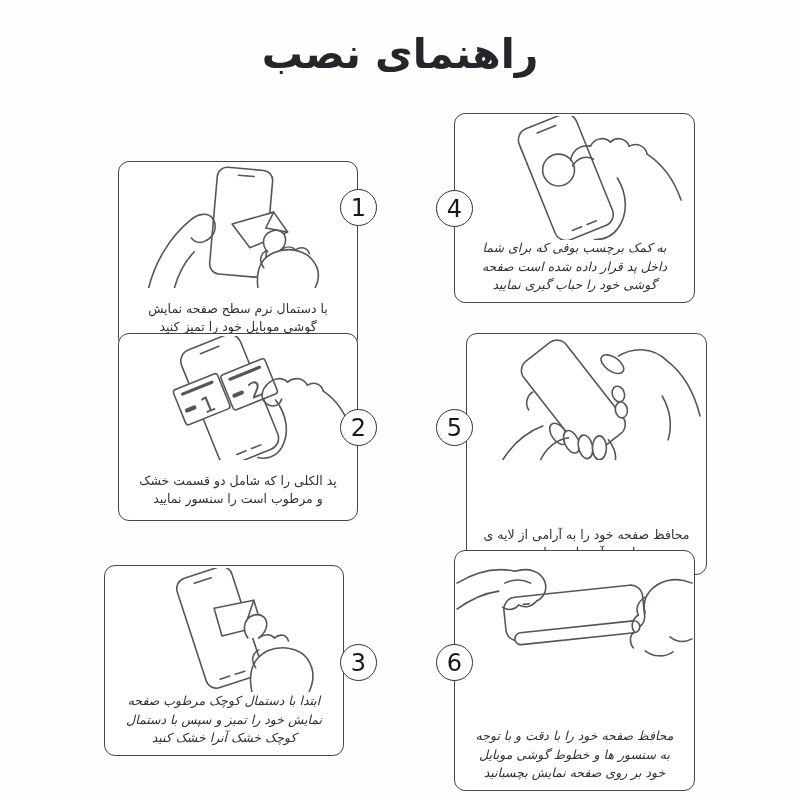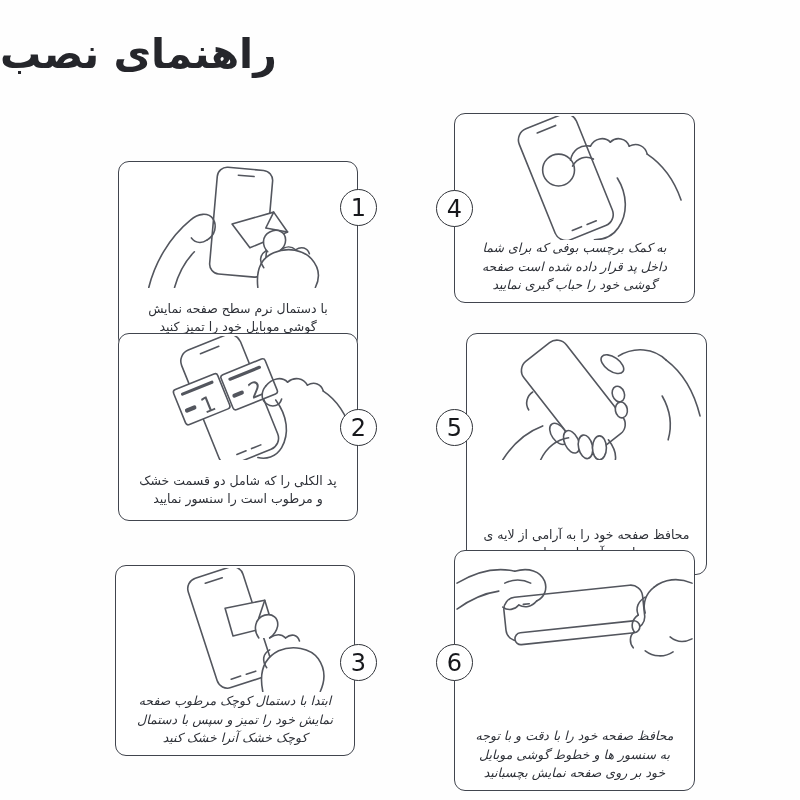--- a/index.html
+++ b/index.html
@@ -2,31 +2,31 @@
 <html lang="fa"><head>
 <meta charset="utf-8">
 <style>
   * { margin:0; padding:0; box-sizing:border-box; }
   body { background:#ffffff; font-family:"DejaVu Sans", sans-serif; }
   #canvas {
     position:relative; width:800px; height:800px; background:#fefefe; overflow:hidden;
   }
   .title {
     position:absolute; top:30px; left:0; right:0;
-    text-align:left; direction:rtl;
+    text-align:center; direction:rtl;
     font-size:41px; font-weight:600; color:#25262b;
     letter-spacing:0;
   }
   .step-box {
     position:absolute; background:#ffffff;
     border:1.7px solid #41454e; border-radius:11px;
   }
   .box1 { left:118px; top:113px;  width:240px; height:188px;margin-top:48px; }
   .box2 { left:118px; top:333px;  width:240px; height:188px; }
-  .box3 { left:115px; top:565px;  width:240px; height:191px; }
+  .box3 { left:104px; top:565px;  width:240px; height:191px; }
   .box4 { left:454px; top:113px;  width:241px; height:190px; }
   .box5 { left:466px; top:333px;  width:241px; height:242px; }
   .box6 { left:454px; top:550px;  width:241px; height:241px; }
   .illus {
     position:absolute; top:2px; left:0; width:100%; height:124px;
     display:block;
   }
   .caption {
     position:absolute; left:5px; right:5px; bottom:11px;
     direction:rtl; text-align:center;

